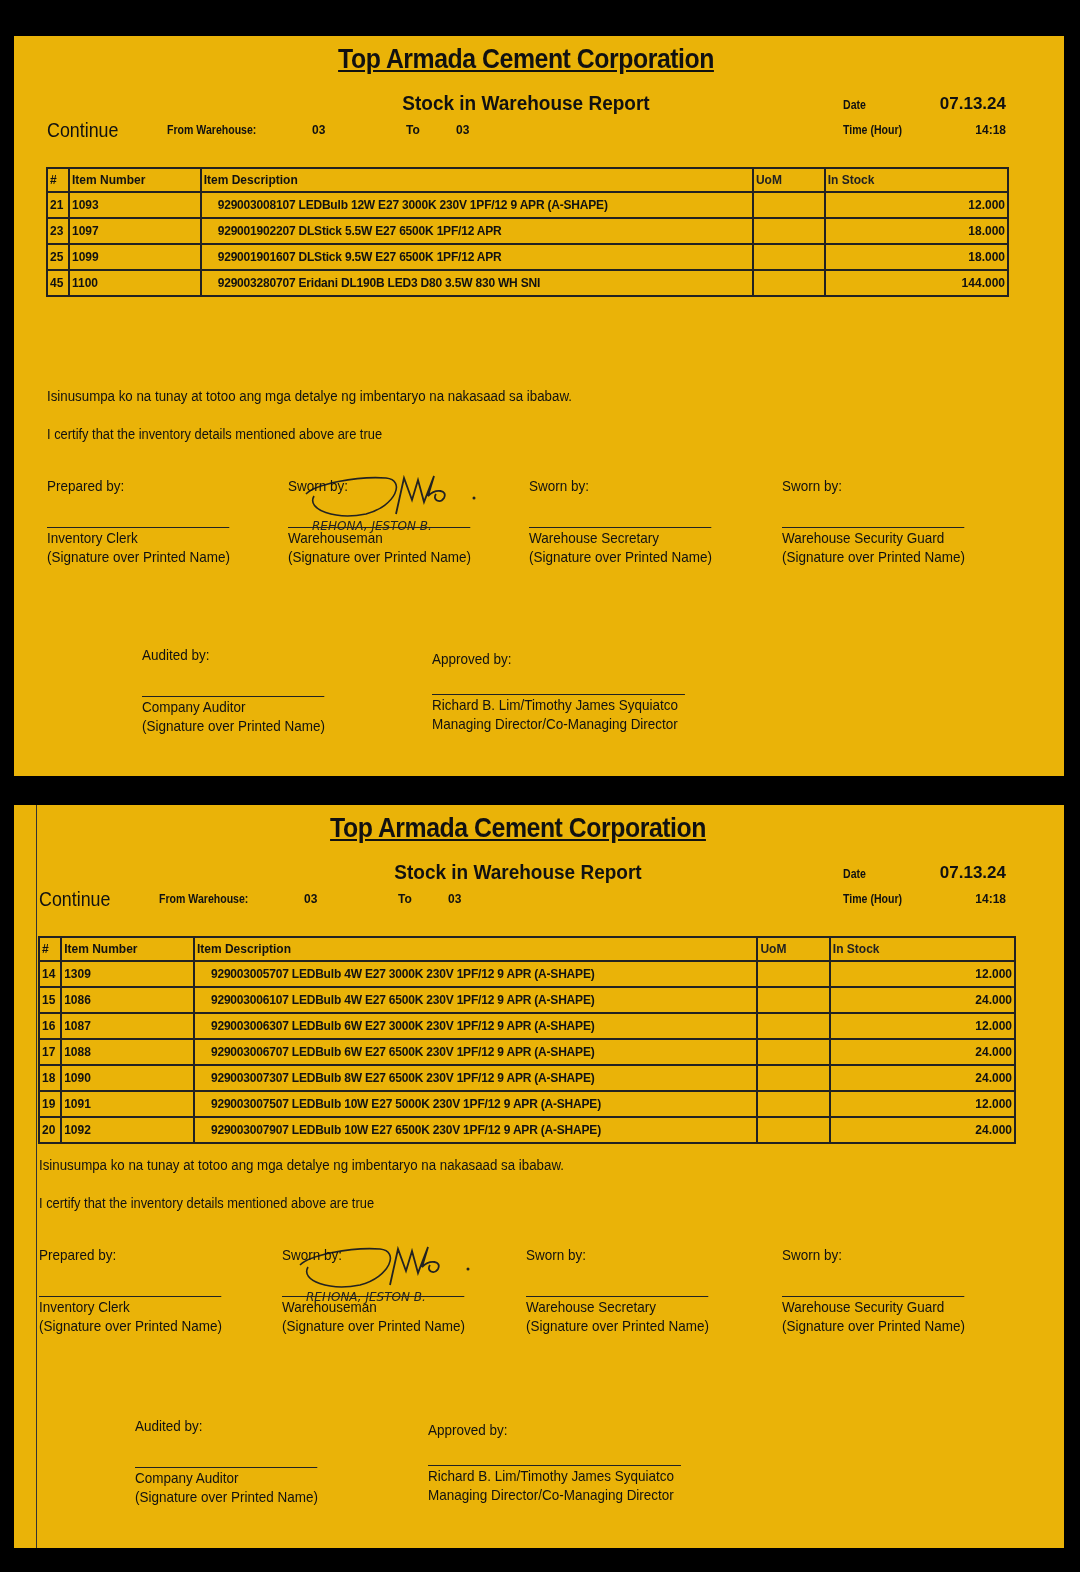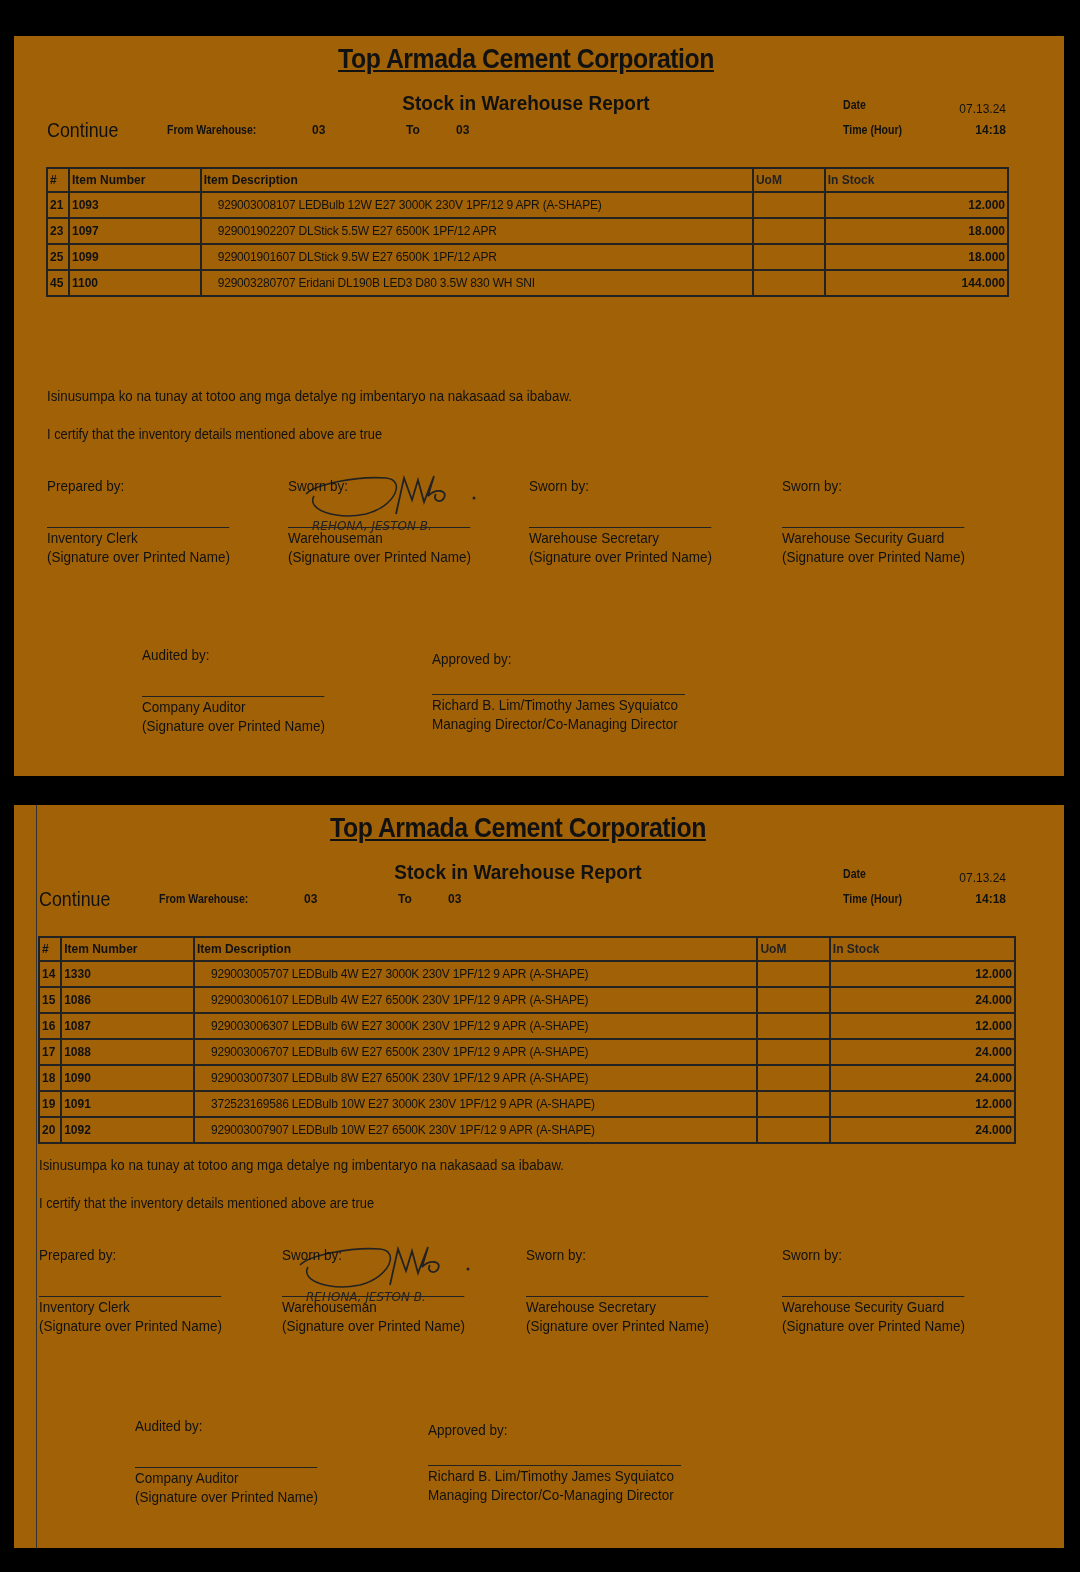--- a/index.html
+++ b/index.html
@@ -1,46 +1,46 @@
 <!DOCTYPE html>
 <html><head>
 <meta charset="utf-8">
 <style>
   html, body { margin:0; padding:0; }
   body {
     width:1080px; height:1572px; background:#000; position:relative; overflow:hidden;
     font-family:"Liberation Sans", sans-serif; color:#111;
   }
-  .page { position:absolute; background:#a16207; }
+  .page { position:absolute; background:#eab308; }
   #page1 { left:14px; top:36px; width:1050px; height:740px; }
   #page2 { left:14px; top:805px; width:1050px; height:743px; }
   #page2 .leftrule { position:absolute; left:22px; top:0; bottom:0; width:1px; background:#333; }
   .p-inner { position:absolute; left:0; top:0; width:100%; height:100%; }
   #page2 .p-inner { left:-8px; }
 
   .company { position:absolute; left:0; width:1024px; text-align:center; top:8px;
     font-size:27px; font-weight:bold; text-decoration:underline; letter-spacing:-0.5px; transform:scaleX(0.92); }
   .report-title { position:absolute; left:0; width:1024px; text-align:center; top:56px;
     font-size:20px; font-weight:bold; transform:scaleX(0.95); }
   .continue { position:absolute; left:33px; top:82px; font-size:21px; transform:scaleX(0.85); transform-origin:left; }
   .from-lbl { position:absolute; left:153px; top:87px; font-size:12px; font-weight:bold; transform:scaleX(0.88); transform-origin:left; }
   .from-val { position:absolute; left:298px; top:87px; font-size:12px; font-weight:bold; }
   .to-lbl { position:absolute; left:392px; top:87px; font-size:12px; font-weight:bold; }
   .to-val { position:absolute; left:442px; top:87px; font-size:12px; font-weight:bold; }
   .date-lbl { position:absolute; left:829px; top:62px; font-size:12px; font-weight:bold; transform:scaleX(0.88); transform-origin:left; }
-  .date-val { position:absolute; right:58px; top:66px; font-size:12px; font-weight:normal; }
+  .date-val { position:absolute; right:58px; top:58px; font-size:17px; font-weight:bold; }
   .time-lbl { position:absolute; left:829px; top:87px; font-size:12px; font-weight:bold; transform:scaleX(0.88); transform-origin:left; }
   .time-val { position:absolute; right:58px; top:87px; font-size:12px; font-weight:bold;text-align:right; }
 
   table.stock { position:absolute; left:32px; top:131px; width:963px; border-collapse:collapse; font-size:12px; }
   table.stock th, table.stock td { border:2px solid #222; padding:0 2px; height:24px; line-height:22px; white-space:nowrap; }
   table.stock th { text-align:left; font-weight:bold; height:22px; line-height:20px; }
   table.stock th.uom, table.stock th.stock { color:#222; }
   table.stock td.num { text-align:right; font-weight:bold; }
-  table.stock td.desc { font-weight:normal; letter-spacing:-0.2px;padding-left:16px; }
+  table.stock td.desc { font-weight:bold; letter-spacing:-0.2px;padding-left:16px; }
   table.stock td.idx, table.stock td.item { font-weight:bold;margin-top:28px; }
   col.c1 { width:22px; } col.c2 { width:132px; } col.c3 { width:553px; } col.c4 { width:72px; } col.c5 { width:184px; }
 
   .oath { position:absolute; left:33px; top:352px; font-size:14px; transform:scaleX(0.95); transform-origin:left; }
   .certify { position:absolute; left:33px; top:390px; font-size:14px; transform:scaleX(0.92); transform-origin:left; }
 
   .sig { position:absolute; font-size:14.5px; line-height:19px; transform:scaleX(0.93); transform-origin:left; }
   .sig .head { display:block; height:50px; }
   .sig .line { display:block; width:196px; border-top:1px solid #222; margin-bottom:1px; }
   .sig.wide .line { width:272px; }
@@ -189,21 +189,21 @@
           <th>#</th>
           <th>Item Number</th>
           <th>Item Description</th>
           <th class="uom">UoM</th>
           <th class="stock">In Stock</th>
         </tr>
       </thead>
       <tbody>
           <tr>
             <td class="idx">14</td>
-            <td class="item">1330</td>
+            <td class="item">1309</td>
             <td class="desc">929003005707 LEDBulb 4W E27 3000K 230V 1PF/12 9 APR (A-SHAPE)</td>
             <td class="uom"></td>
             <td class="num">12.000</td>
           </tr>
           <tr>
             <td class="idx">15</td>
             <td class="item">1086</td>
             <td class="desc">929003006107 LEDBulb 4W E27 6500K 230V 1PF/12 9 APR (A-SHAPE)</td>
             <td class="uom"></td>
             <td class="num">24.000</td>
@@ -225,21 +225,21 @@
           <tr>
             <td class="idx">18</td>
             <td class="item">1090</td>
             <td class="desc">929003007307 LEDBulb 8W E27 6500K 230V 1PF/12 9 APR (A-SHAPE)</td>
             <td class="uom"></td>
             <td class="num">24.000</td>
           </tr>
           <tr>
             <td class="idx">19</td>
             <td class="item">1091</td>
-            <td class="desc">372523169586 LEDBulb 10W E27 3000K 230V 1PF/12 9 APR (A-SHAPE)</td>
+            <td class="desc">929003007507 LEDBulb 10W E27 5000K 230V 1PF/12 9 APR (A-SHAPE)</td>
             <td class="uom"></td>
             <td class="num">12.000</td>
           </tr>
           <tr>
             <td class="idx">20</td>
             <td class="item">1092</td>
             <td class="desc">929003007907 LEDBulb 10W E27 6500K 230V 1PF/12 9 APR (A-SHAPE)</td>
             <td class="uom"></td>
             <td class="num">24.000</td>
           </tr>

